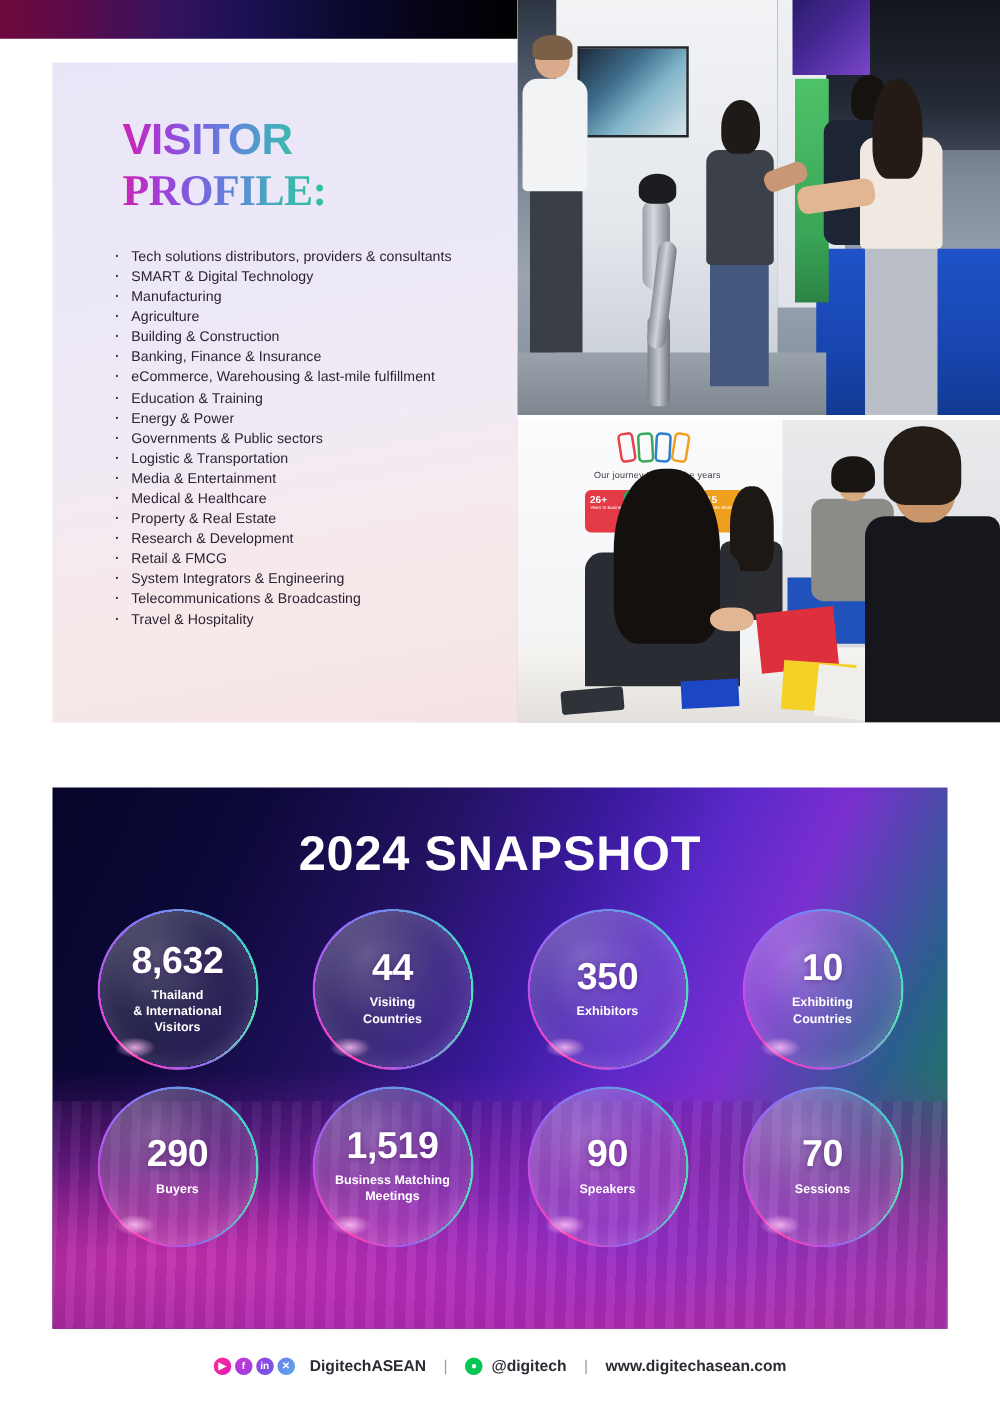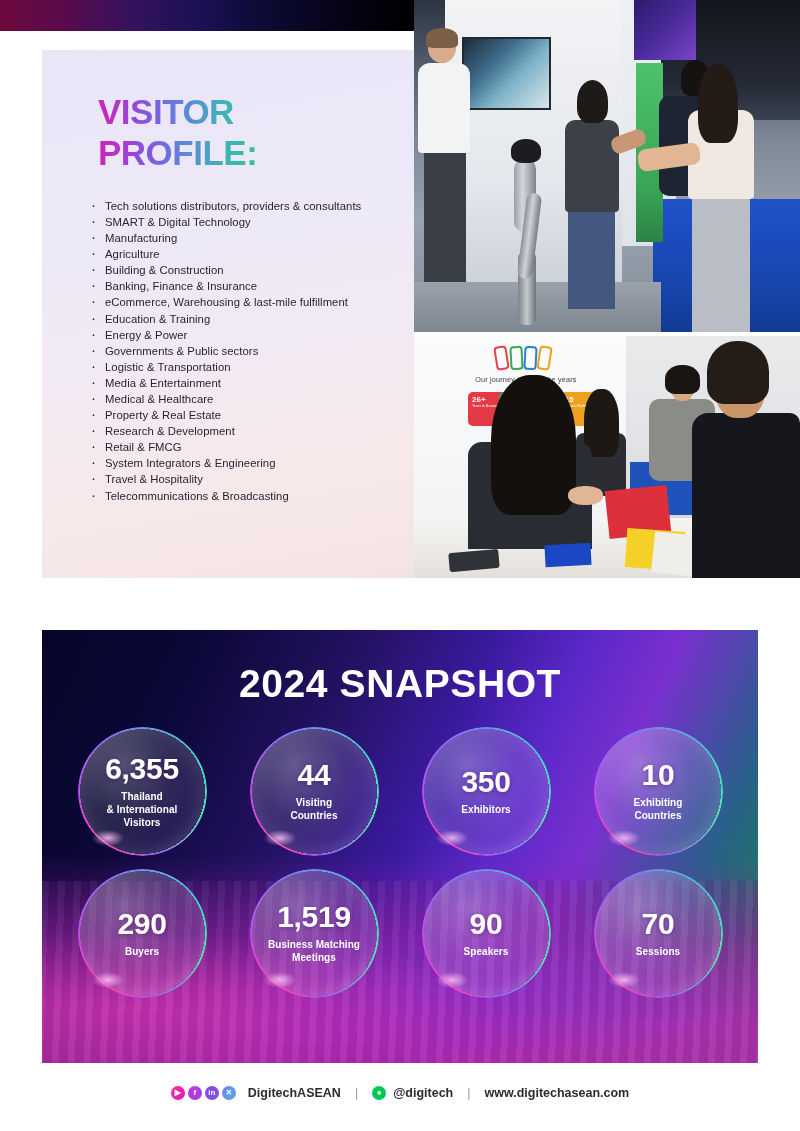--- a/index.html
+++ b/index.html
@@ -24,21 +24,21 @@
   }
   .profile-title {
     padding:42px 0 0 56px;
     font-size:35px; font-weight:bold; line-height:1.17;
     letter-spacing:-0.5px;
     background:linear-gradient(90deg,#f4197f 0%,#e3189a 17%,#a83ad4 38%,#7b5fe0 52%,#5f86d8 66%,#3fb3b6 84%,#2fc39a 100%);
     -webkit-background-clip:text; background-clip:text;
     -webkit-text-fill-color:transparent; color:transparent;
     display:inline-block;
   }
-  .profile-title .l2 { display:block; }
+  .profile-title .l2 { display:block;font-family:Liberation Serif, serif; }
 
   .profile-list { margin:24px 0 0 46px; list-style:none; }
   .profile-list li {
     position:relative; padding-left:17px;
     font-size:11.3px; color:#2b2233; line-height:16.1px;
     letter-spacing:0.05px;
   }
   .profile-list li::before {
     content:"\00B7"; position:absolute; left:3px; top:-1px;
     font-size:15px; color:#2b2233; line-height:16px;
@@ -243,22 +243,22 @@
       <li>Education &amp; Training</li>
       <li>Energy &amp; Power</li>
       <li>Governments &amp; Public sectors</li>
       <li>Logistic &amp; Transportation</li>
       <li>Media &amp; Entertainment</li>
       <li>Medical &amp; Healthcare</li>
       <li>Property &amp; Real Estate</li>
       <li>Research &amp; Development</li>
       <li>Retail &amp; FMCG</li>
       <li>System Integrators &amp; Engineering</li>
+      <li>Telecommunications &amp; Broadcasting</li>
       <li>Travel &amp; Hospitality</li>
-      <li>Telecommunications &amp; Broadcasting</li>
     </ul>
   </section>
 
   <figure class="photo photo-top">
     <div class="p1-hall"></div>
     <div class="p1-wall"></div>
     <div class="p1-wall2"></div>
     <div class="p1-darkbooth"></div>
     <div class="p1-blue-floor"></div>
     <div class="p1-banner"></div>
@@ -330,21 +330,21 @@
     <div class="p2-m2-body"></div>
     <div class="p2-m2-face"></div>
     <div class="p2-m2-hair"></div>
   </figure>
 
   <section class="snapshot">
     <div class="snap-crowd"></div>
     <h2 class="snap-title">2024 SNAPSHOT</h2>
     <div class="stats-grid">
       <div class="bubble">
-        <div class="b-num">6,355</div>
+        <div class="b-num">8,632</div>
         <div class="b-lab">Thailand<br>&amp; International<br>Visitors</div>
       </div>
       <div class="bubble">
         <div class="b-num">44</div>
         <div class="b-lab">Visiting<br>Countries</div>
       </div>
       <div class="bubble">
         <div class="b-num">350</div>
         <div class="b-lab">Exhibitors</div>
       </div>

